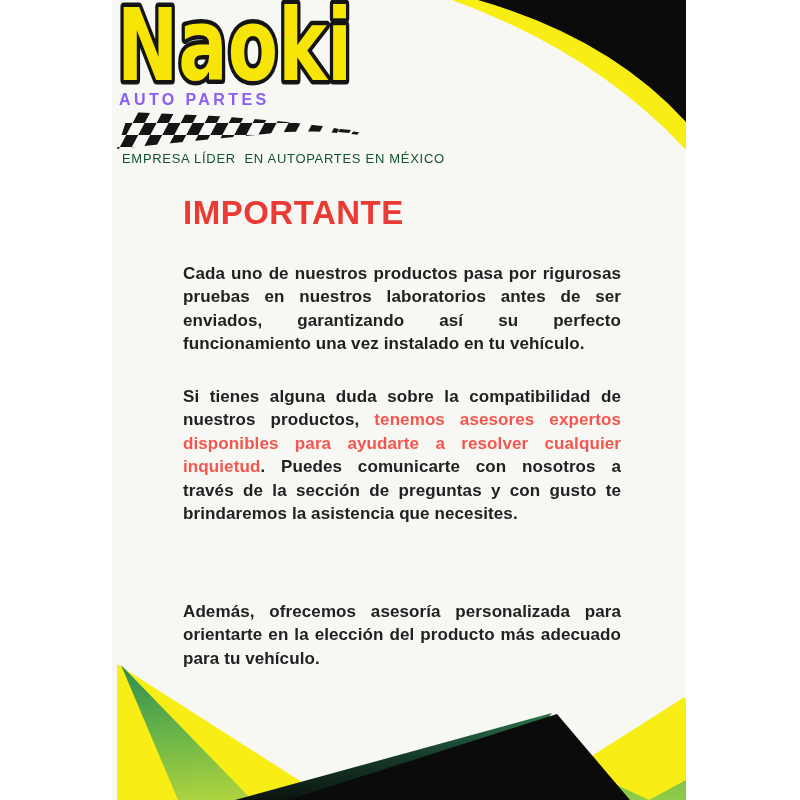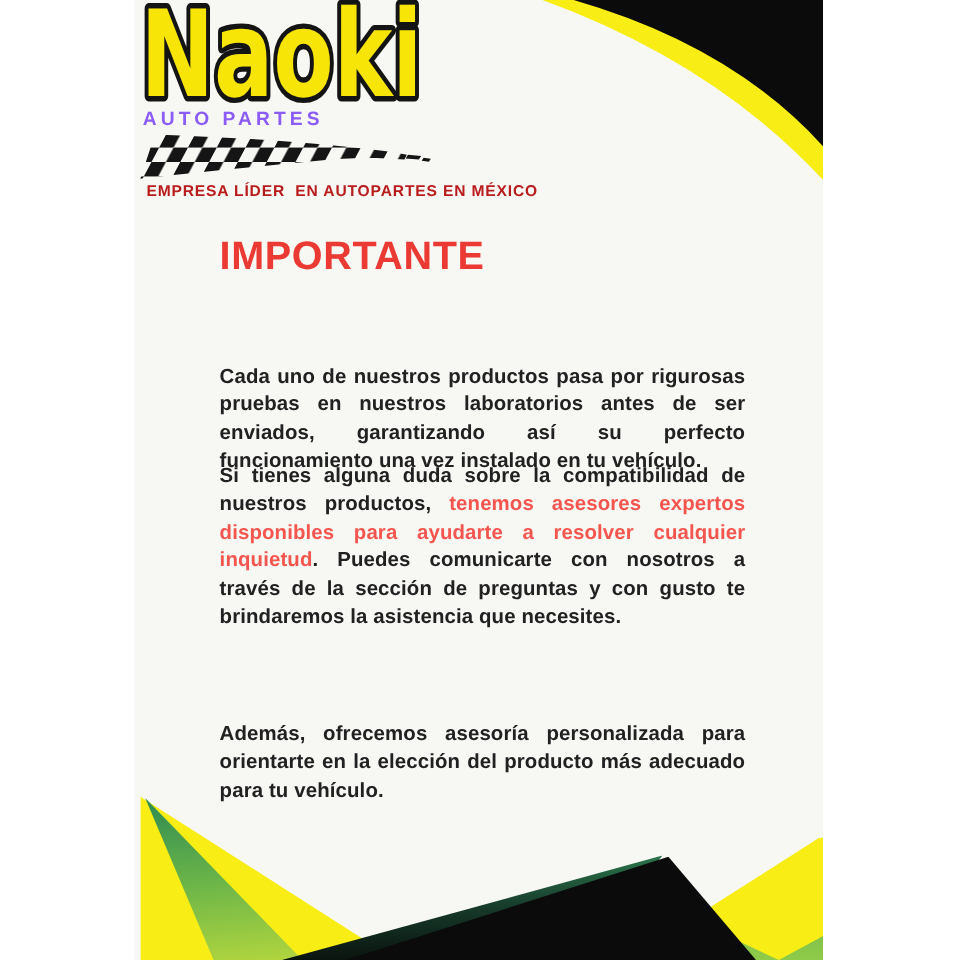--- a/index.html
+++ b/index.html
@@ -10,30 +10,30 @@
   
   .swoosh{position:absolute;top:0;right:0;width:244px;height:162px;}
 
   
   .logo-wordmark-svg{position:absolute;left:0;top:-6px;width:262px;height:100px;overflow:visible;}
   .logo-wordmark-svg text{font-family:"DejaVu Sans",sans-serif;font-weight:bold;font-size:100px;
         fill:#f6e506;stroke:#141414;stroke-width:9px;stroke-linejoin:round;paint-order:stroke;}
   .logo-subtitle{position:absolute;left:7px;top:91px;font-size:16px;font-weight:600;
         letter-spacing:3.4px;color:#8b5cf6;white-space:pre;}
   .flag{position:absolute;left:3px;top:111px;width:245px;height:44px;}
-  .brand-tagline{position:absolute;left:10px;top:151px;font-size:13px;font-weight:bold;
-        color:#b91c1c;letter-spacing:0.7px;white-space:pre;}
+  .brand-tagline{position:absolute;left:10px;top:151px;font-size:13px;font-weight:normal;
+        color:#14532d;letter-spacing:0.7px;white-space:pre;}
 
   
   .textcol{position:absolute;left:71px;top:0;width:438px;height:612px;}
   .heading{position:absolute;left:0;top:194px;margin:0;font-size:33px;font-weight:800;
         letter-spacing:0.5px;color:#ea3a33;}
   .para{position:absolute;left:0;margin:0;width:438px;font-size:17px;font-weight:700;
         line-height:23.4px;color:#212121;text-align:justify;letter-spacing:0.1px;}
-  .para.p1{top:262px;margin-top:40px;}
+  .para.p1{top:262px;}
   .para.p2{top:385px;}
   .para.p3{top:600px;}
   .hl{color:#f4554e;}
 
   
   .deco{position:absolute;left:0;top:648px;width:574px;height:152px;}
   .tri{position:absolute;inset:0;}
   .tri-yellow-left{background:#f8ee15;
      clip-path:polygon(5px 16px,5px 152px,218px 152px);}
   .tri-green-left{background:linear-gradient(175deg,#2c8a52 8%,#6fb748 48%,#cde23a 95%);

